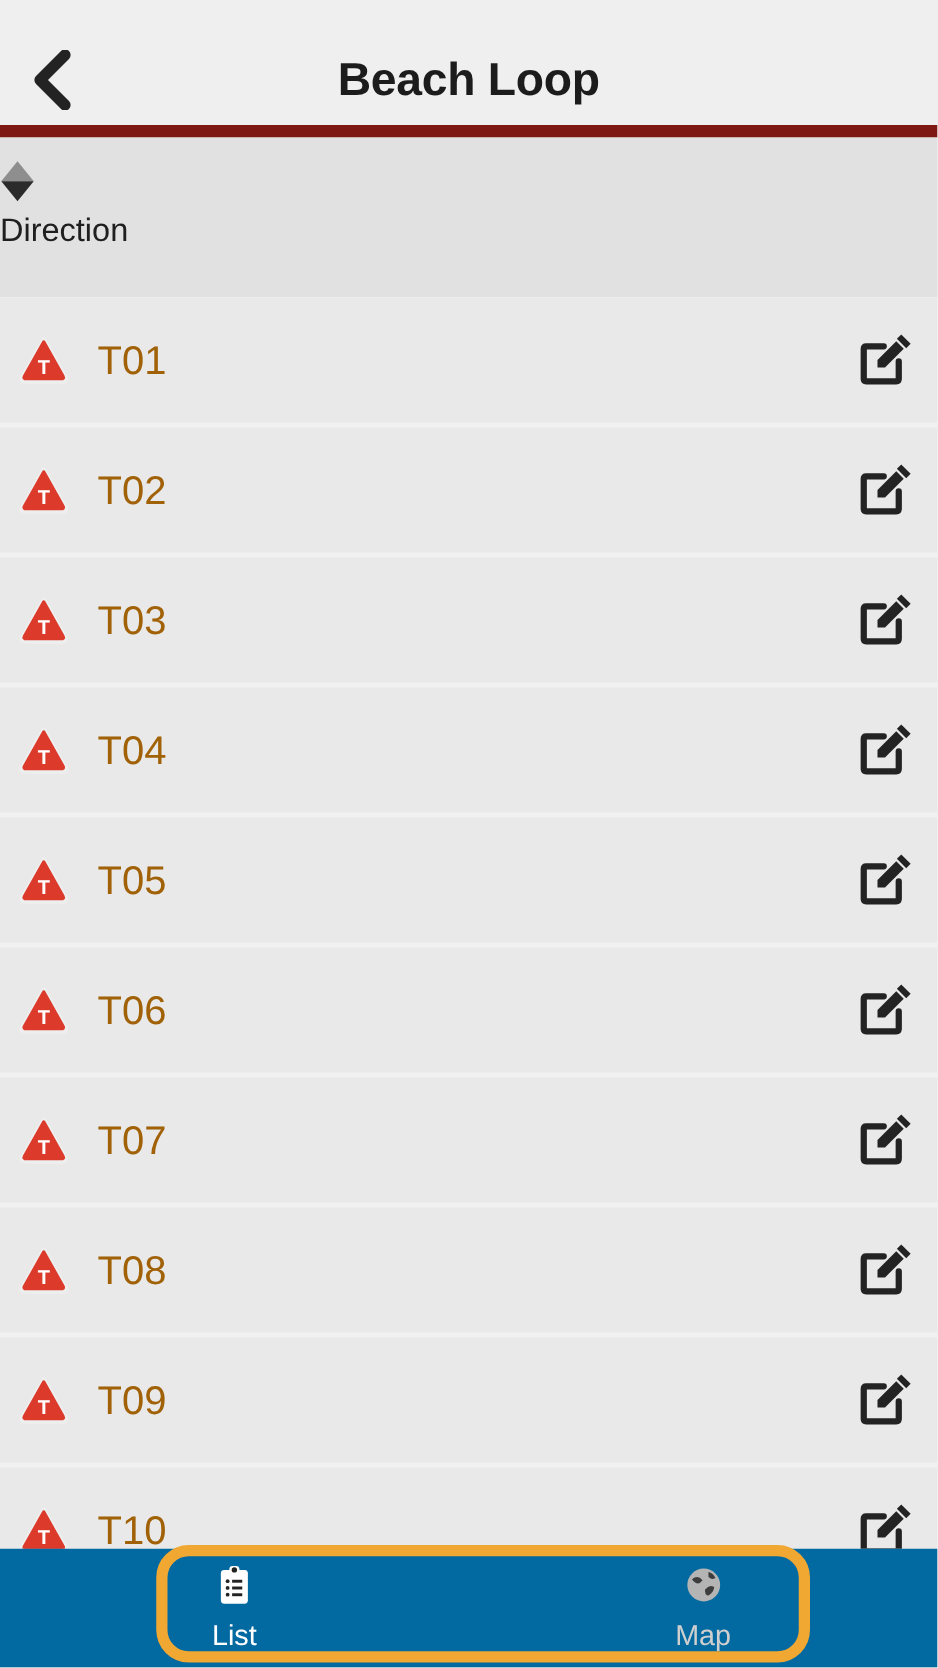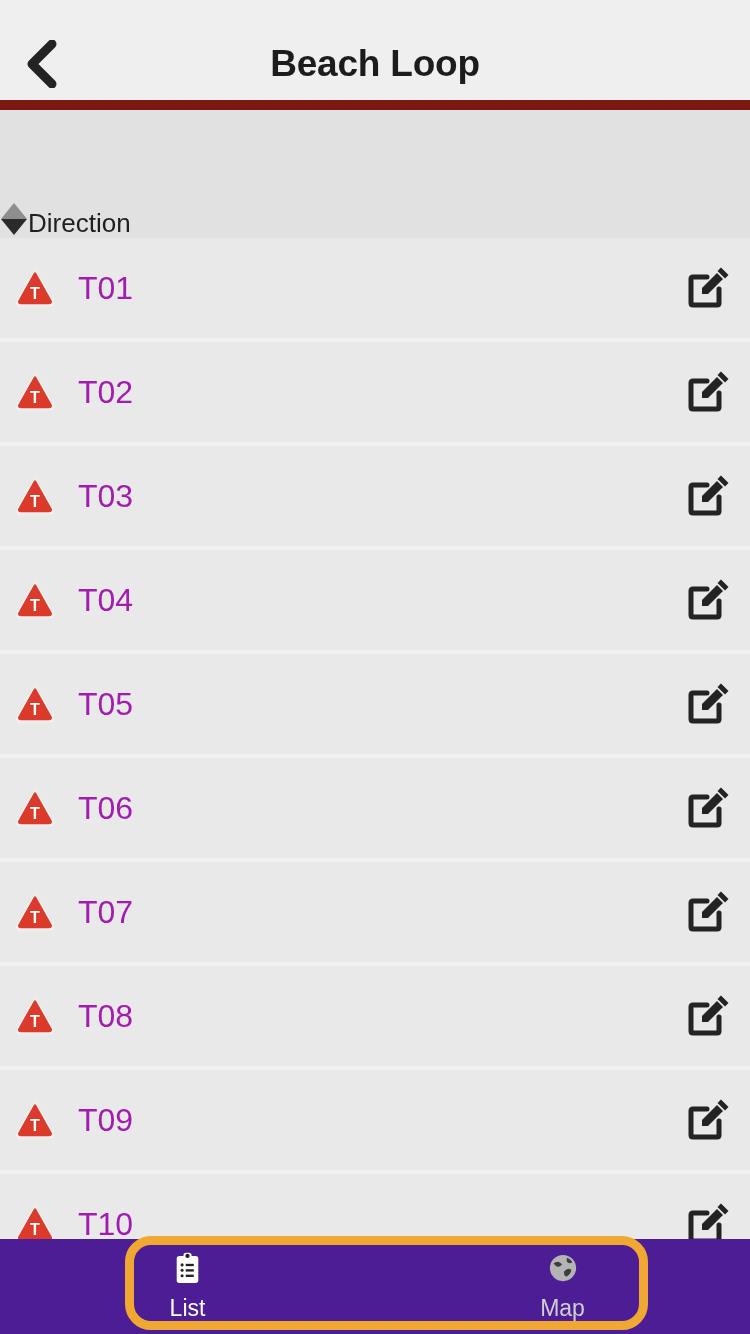--- a/index.html
+++ b/index.html
@@ -62,22 +62,22 @@
     height: 128px;
     background: #e1e1e1;
     display: flex;
     align-items: flex-start;
   }
   .tool {
     flex: 1 1 0;
     height: 128px;
     padding-top: 16px;
     display: flex;
-    flex-direction: row;
-    align-items: flex-end;
+    flex-direction: column;
+    align-items: flex-start;
     cursor: pointer;
   }
   .tool-icon {
     height: 38px;
     display: flex;
     align-items: center;
     justify-content: center;
   }
   .tool-label {
     margin-top: 6px;
@@ -111,42 +111,42 @@
     width: 42px;
     height: 42px;
     flex: 0 0 42px;
     display: flex;
     align-items: center;
     justify-content: center;
   }
   .row-label {
     margin-left: 22px;
     font-size: 32px;
-    color: #a21caf;
+    color: #a16207;
   }
   .row-edit {
     position: absolute;
     right: 18px;
     top: 50%;
     transform: translateY(-50%);
     width: 48px;
     height: 48px;
     display: flex;
     align-items: center;
     justify-content: center;
     cursor: pointer;
   }
 
   
   .tabbar {
     position: absolute;
     left: 0; top: 1239px;
     width: 750px;
     height: 95px;
-    background: #4c1d95;
+    background: #0369a1;
     display: flex;
     align-items: center;
   }
   .tab {
     flex: 1 1 0;
     height: 95px;
     display: flex;
     flex-direction: column;
     align-items: center;
     justify-content: center;

